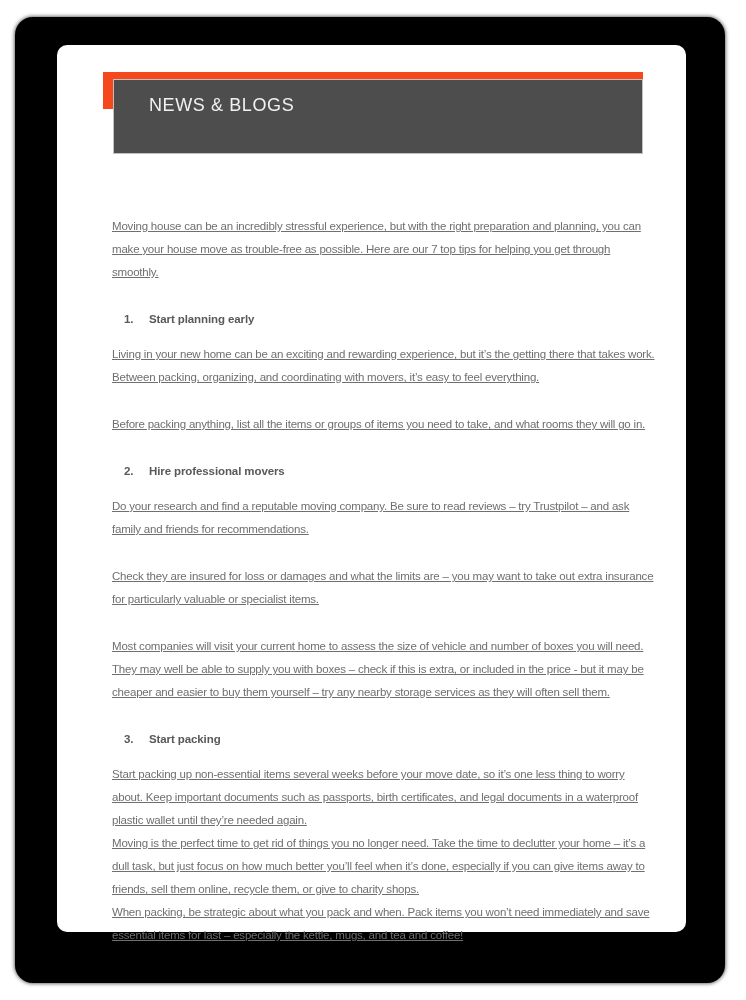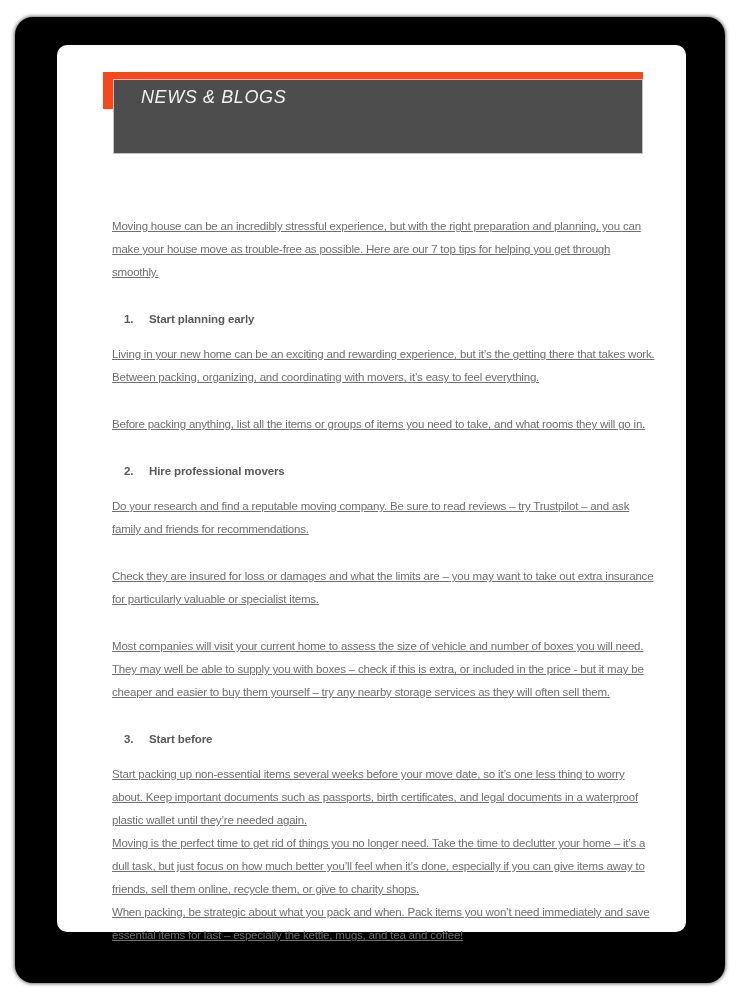--- a/index.html
+++ b/index.html
@@ -41,28 +41,27 @@
   .banner {
     position: absolute;
     left: 56px;
     top: 34px;
     width: 528px;
     height: 73px;
     background: #4d4d4d;
     border: 1px solid #c1c0be;
   }
   .banner h1 {
-    margin: 0;
+    margin: 8px;
     padding: 6px 0 0 27px;
     font-size: 18px;
     line-height: 23px;
     font-weight: 400;
     letter-spacing: 0.6px;
     color: #f2f1f0;
-    font-style: italic;
   }
   .content {
     position: absolute;
     left: 55px;
     top: 170px;
     width: 546px;
     color: #6f6f6f;
     font-size: 11.5px;
     line-height: 23px;
     letter-spacing: -0.2px;
@@ -104,20 +103,20 @@
 
       <h2><span class="num">1.</span><span>Start planning early</span></h2>
       <p>Living in your new home can be an exciting and rewarding experience, but it’s the getting there that takes work. Between packing, organizing, and coordinating with movers, it’s easy to feel everything.</p>
       <p>Before packing anything, list all the items or groups of items you need to take, and what rooms they will go in.</p>
 
       <h2><span class="num">2.</span><span>Hire professional movers</span></h2>
       <p>Do your research and find a reputable moving company. Be sure to read reviews – try Trustpilot – and ask family and friends for recommendations.</p>
       <p>Check they are insured for loss or damages and what the limits are – you may want to take out extra insurance for particularly valuable or specialist items.</p>
       <p>Most companies will visit your current home to assess the size of vehicle and number of boxes you will need. They may well be able to supply you with boxes – check if this is extra, or included in the price - but it may be cheaper and easier to buy them yourself – try any nearby storage services as they will often sell them.</p>
 
-      <h2><span class="num">3.</span><span>Start before</span></h2>
+      <h2><span class="num">3.</span><span>Start packing</span></h2>
       <p class="tight">Start packing up non-essential items several weeks before your move date, so it’s one less thing to worry about. Keep important documents such as passports, birth certificates, and legal documents in a waterproof plastic wallet until they’re needed again.</p>
       <p class="tight">Moving is the perfect time to get rid of things you no longer need. Take the time to declutter your home – it’s a dull task, but just focus on how much better you’ll feel when it’s done, especially if you can give items away to friends, sell them online, recycle them, or give to charity shops.</p>
       <p>When packing, be strategic about what you pack and when. Pack items you won’t need immediately and save essential items for last – especially the kettle, mugs, and tea and coffee!</p>
 
     </div>
   </div>
 </div>
 
 </body></html>

